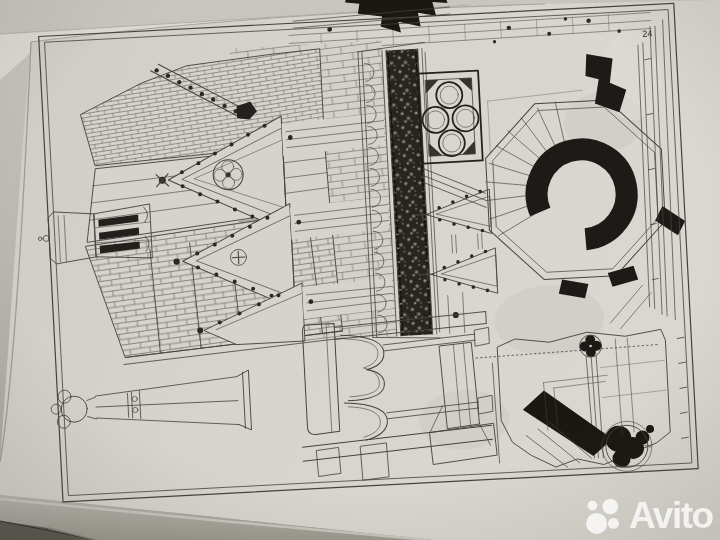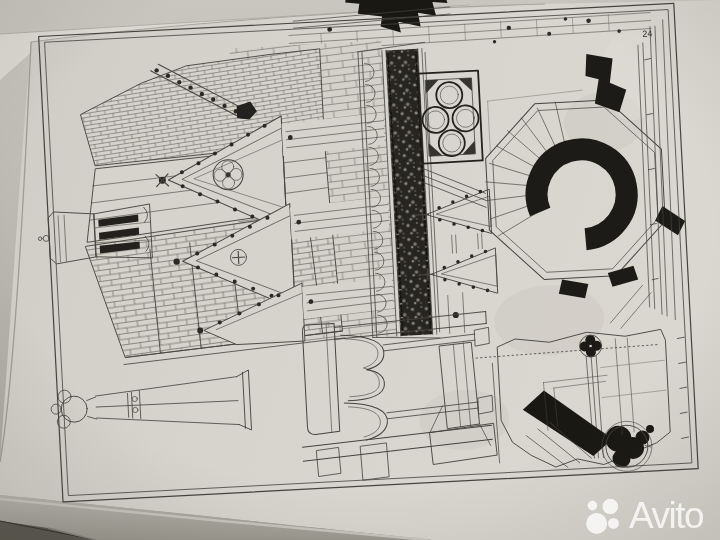--- a/index.html
+++ b/index.html
@@ -3,21 +3,21 @@
 <meta charset="utf-8">
 <style>
   html,body{margin:0;padding:0;background:#9b988f;}
   #scene{position:relative;width:720px;height:540px;overflow:hidden;
          font-family:"Liberation Sans",sans-serif;background:var(--backdrop-bottom,#a49f98);}
   #scene svg{display:block}
   .photo-svg{position:absolute;left:0;top:0;}
   .watermark{position:absolute;left:582px;top:494px;display:flex;align-items:center;gap:3px;
              color:var(--watermark,rgba(255,255,255,.78));}
   .wm-logo{width:44px;height:42px;flex:0 0 auto;color:var(--watermark,rgba(255,255,255,.78));}
-  .wm-text{font-size:37px;font-weight:normal;letter-spacing:-1.5px;line-height:1;
+  .wm-text{font-size:37px;font-weight:bold;letter-spacing:-1.5px;line-height:1;
            color:var(--watermark,rgba(255,255,255,.8));}
 </style>
 </head>
 <body>
 
 <div id="scene">
 
 <svg class="photo-svg" width="720" height="540" viewBox="0 0 720 540">
   <defs>
     <linearGradient id="bgGrad" x1="0" y1="0" x2="0" y2="1">

